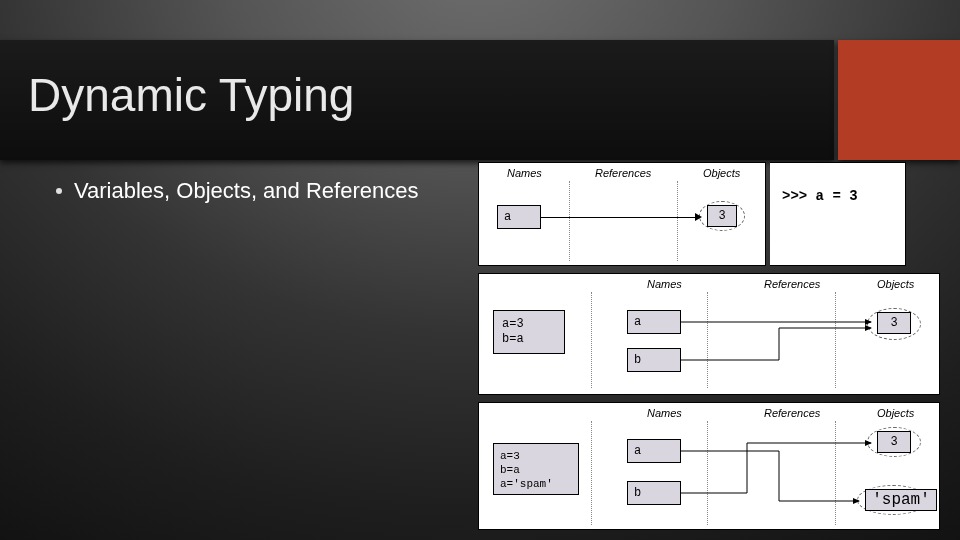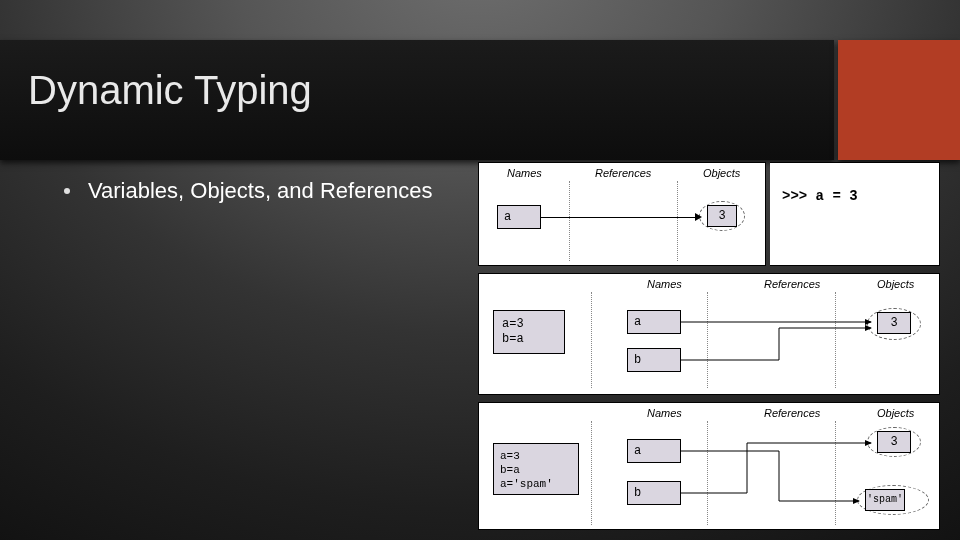--- a/index.html
+++ b/index.html
@@ -26,33 +26,33 @@
   .title-accent {
     position: absolute;
     left: 838px; top: 0;
     width: 122px; height: 120px;
     background: #b23d24;
     box-shadow: 0 3px 6px rgba(0,0,0,0.7);
   }
   .slide-title {
     position: absolute;
     left: 28px; top: 28px;
-    font-size: 40px;
+    font-size: 46px;
     font-weight: 400;
     color: #e9e9e9;
   }
 
   .bullet-block {
     position: absolute;
-    left: 64px; top: 178px;
+    left: 56px; top: 178px;
     color: #fff;
     font-size: 22px;
     display: flex;
     align-items: center;
-    gap: 18px;
+    gap: 12px;
   }
   .bullet-dot {
     width: 6px; height: 6px; border-radius: 50%;
     background: #e0e0e0;
   }
 
   
   .diagrams {
     position: absolute;
     left: 478px; top: 162px;
@@ -110,21 +110,21 @@
     width: 0; height: 0;
     border-left: 7px solid #000;
     border-top: 4px solid transparent;
     border-bottom: 4px solid transparent;
   }
 
   
   .code-side {
     position: absolute;
     left: 292px; top: 0;
-    width: 170px; height: 104px;
+    width: 136px; height: 104px;
     background: #fff;
     border: 1px solid #000;
     border-left: none;
     padding: 24px 12px;
     font-family: "Courier New", monospace;
     font-size: 14px; font-weight: bold;
     line-height: 1.3;
   }
   .code-side .ln { white-space: pre; }
 
@@ -239,24 +239,24 @@
     font-family: "Courier New", monospace;
     font-size: 12px; text-align: center; line-height: 20px;
   }
   .d3 .obj-ellipse2 {
     position: absolute; left: 378px; top: 82px;
     width: 72px; height: 30px;
     border: 1px dashed #666; border-radius: 50%;
   }
   .d3 .obj-val2 {
     position: absolute; left: 386px; top: 86px;
-    width: 40px; height: 22px;
-    background: #dad6e0; border: 1px solid #000;
-    font-family: "Courier New", monospace;
-    font-size: 10px; text-align: center; line-height: 20px;
+    width: 72px; height: 22px;
+    background: #dad6e0; border: 1px solid #000;
+    font-family: "Courier New", monospace;
+    font-size: 16px; text-align: center; line-height: 20px;
   }
   .d3 svg { position: absolute; left: 0; top: 0; width: 462px; height: 128px; }
 
 </style>
 </head>
 <body>
 
 <div class="titlebar">
   <div class="title-dark"></div>
   <div class="title-accent"></div>

